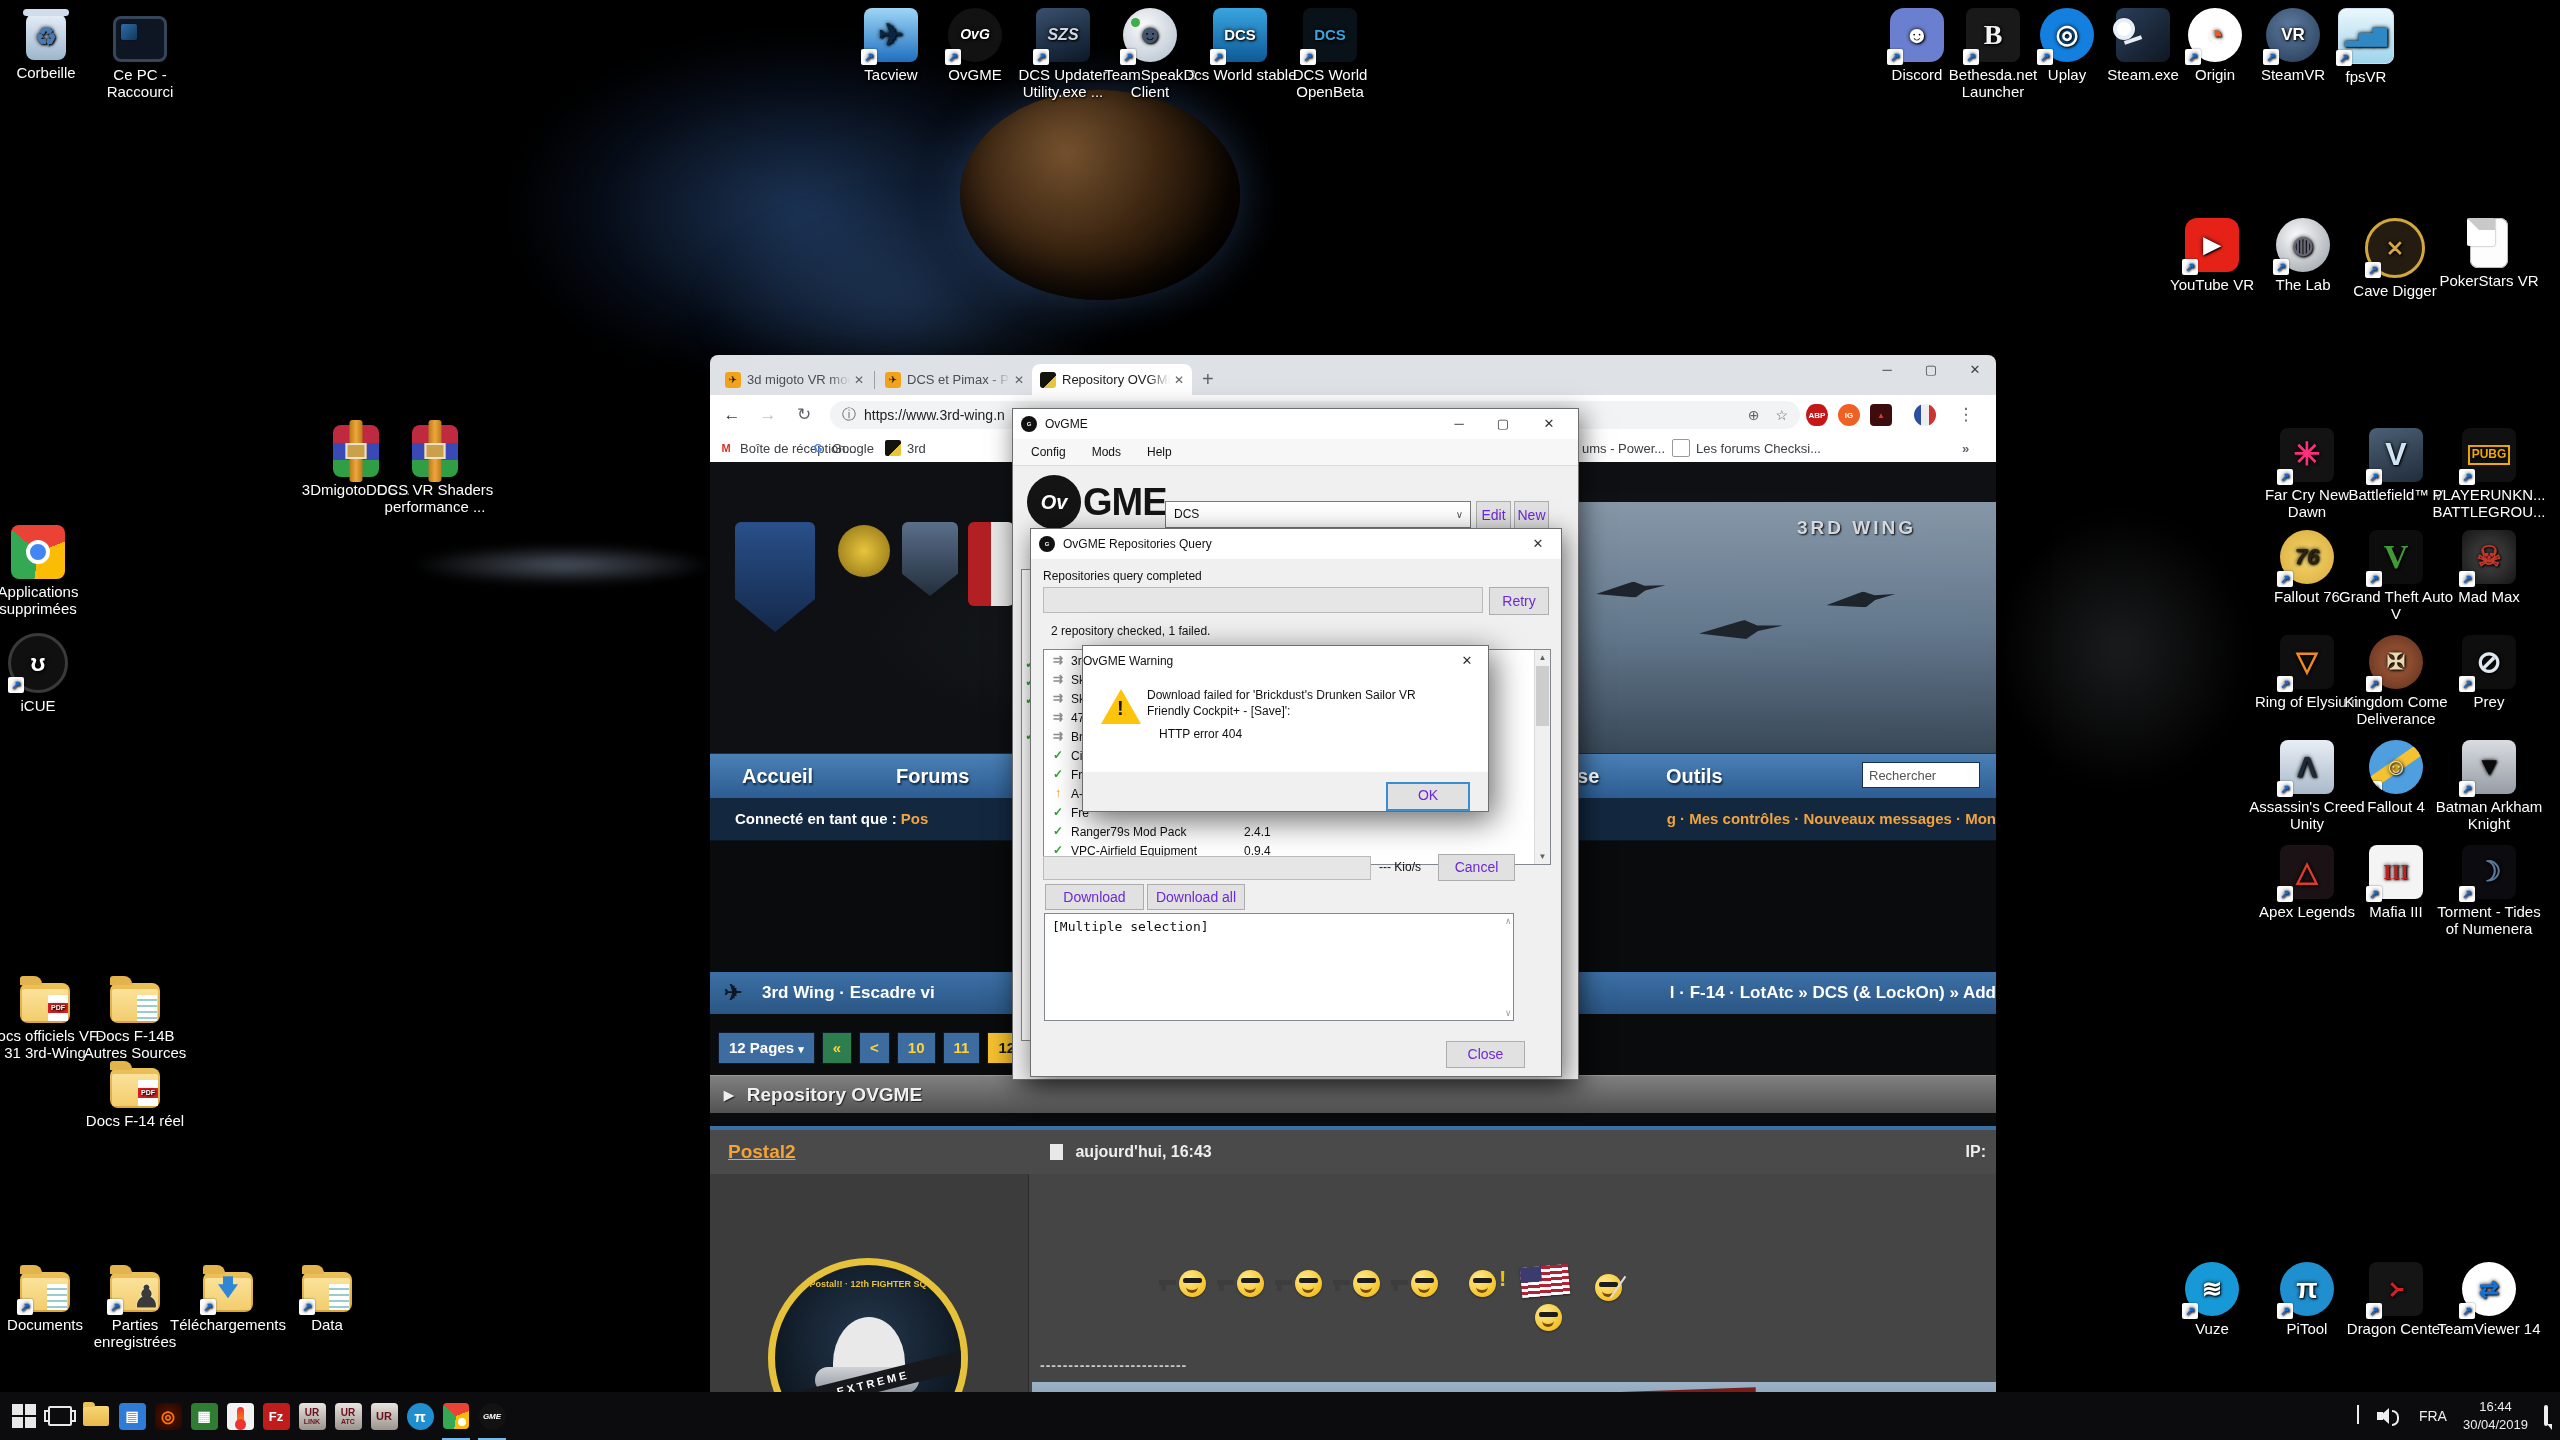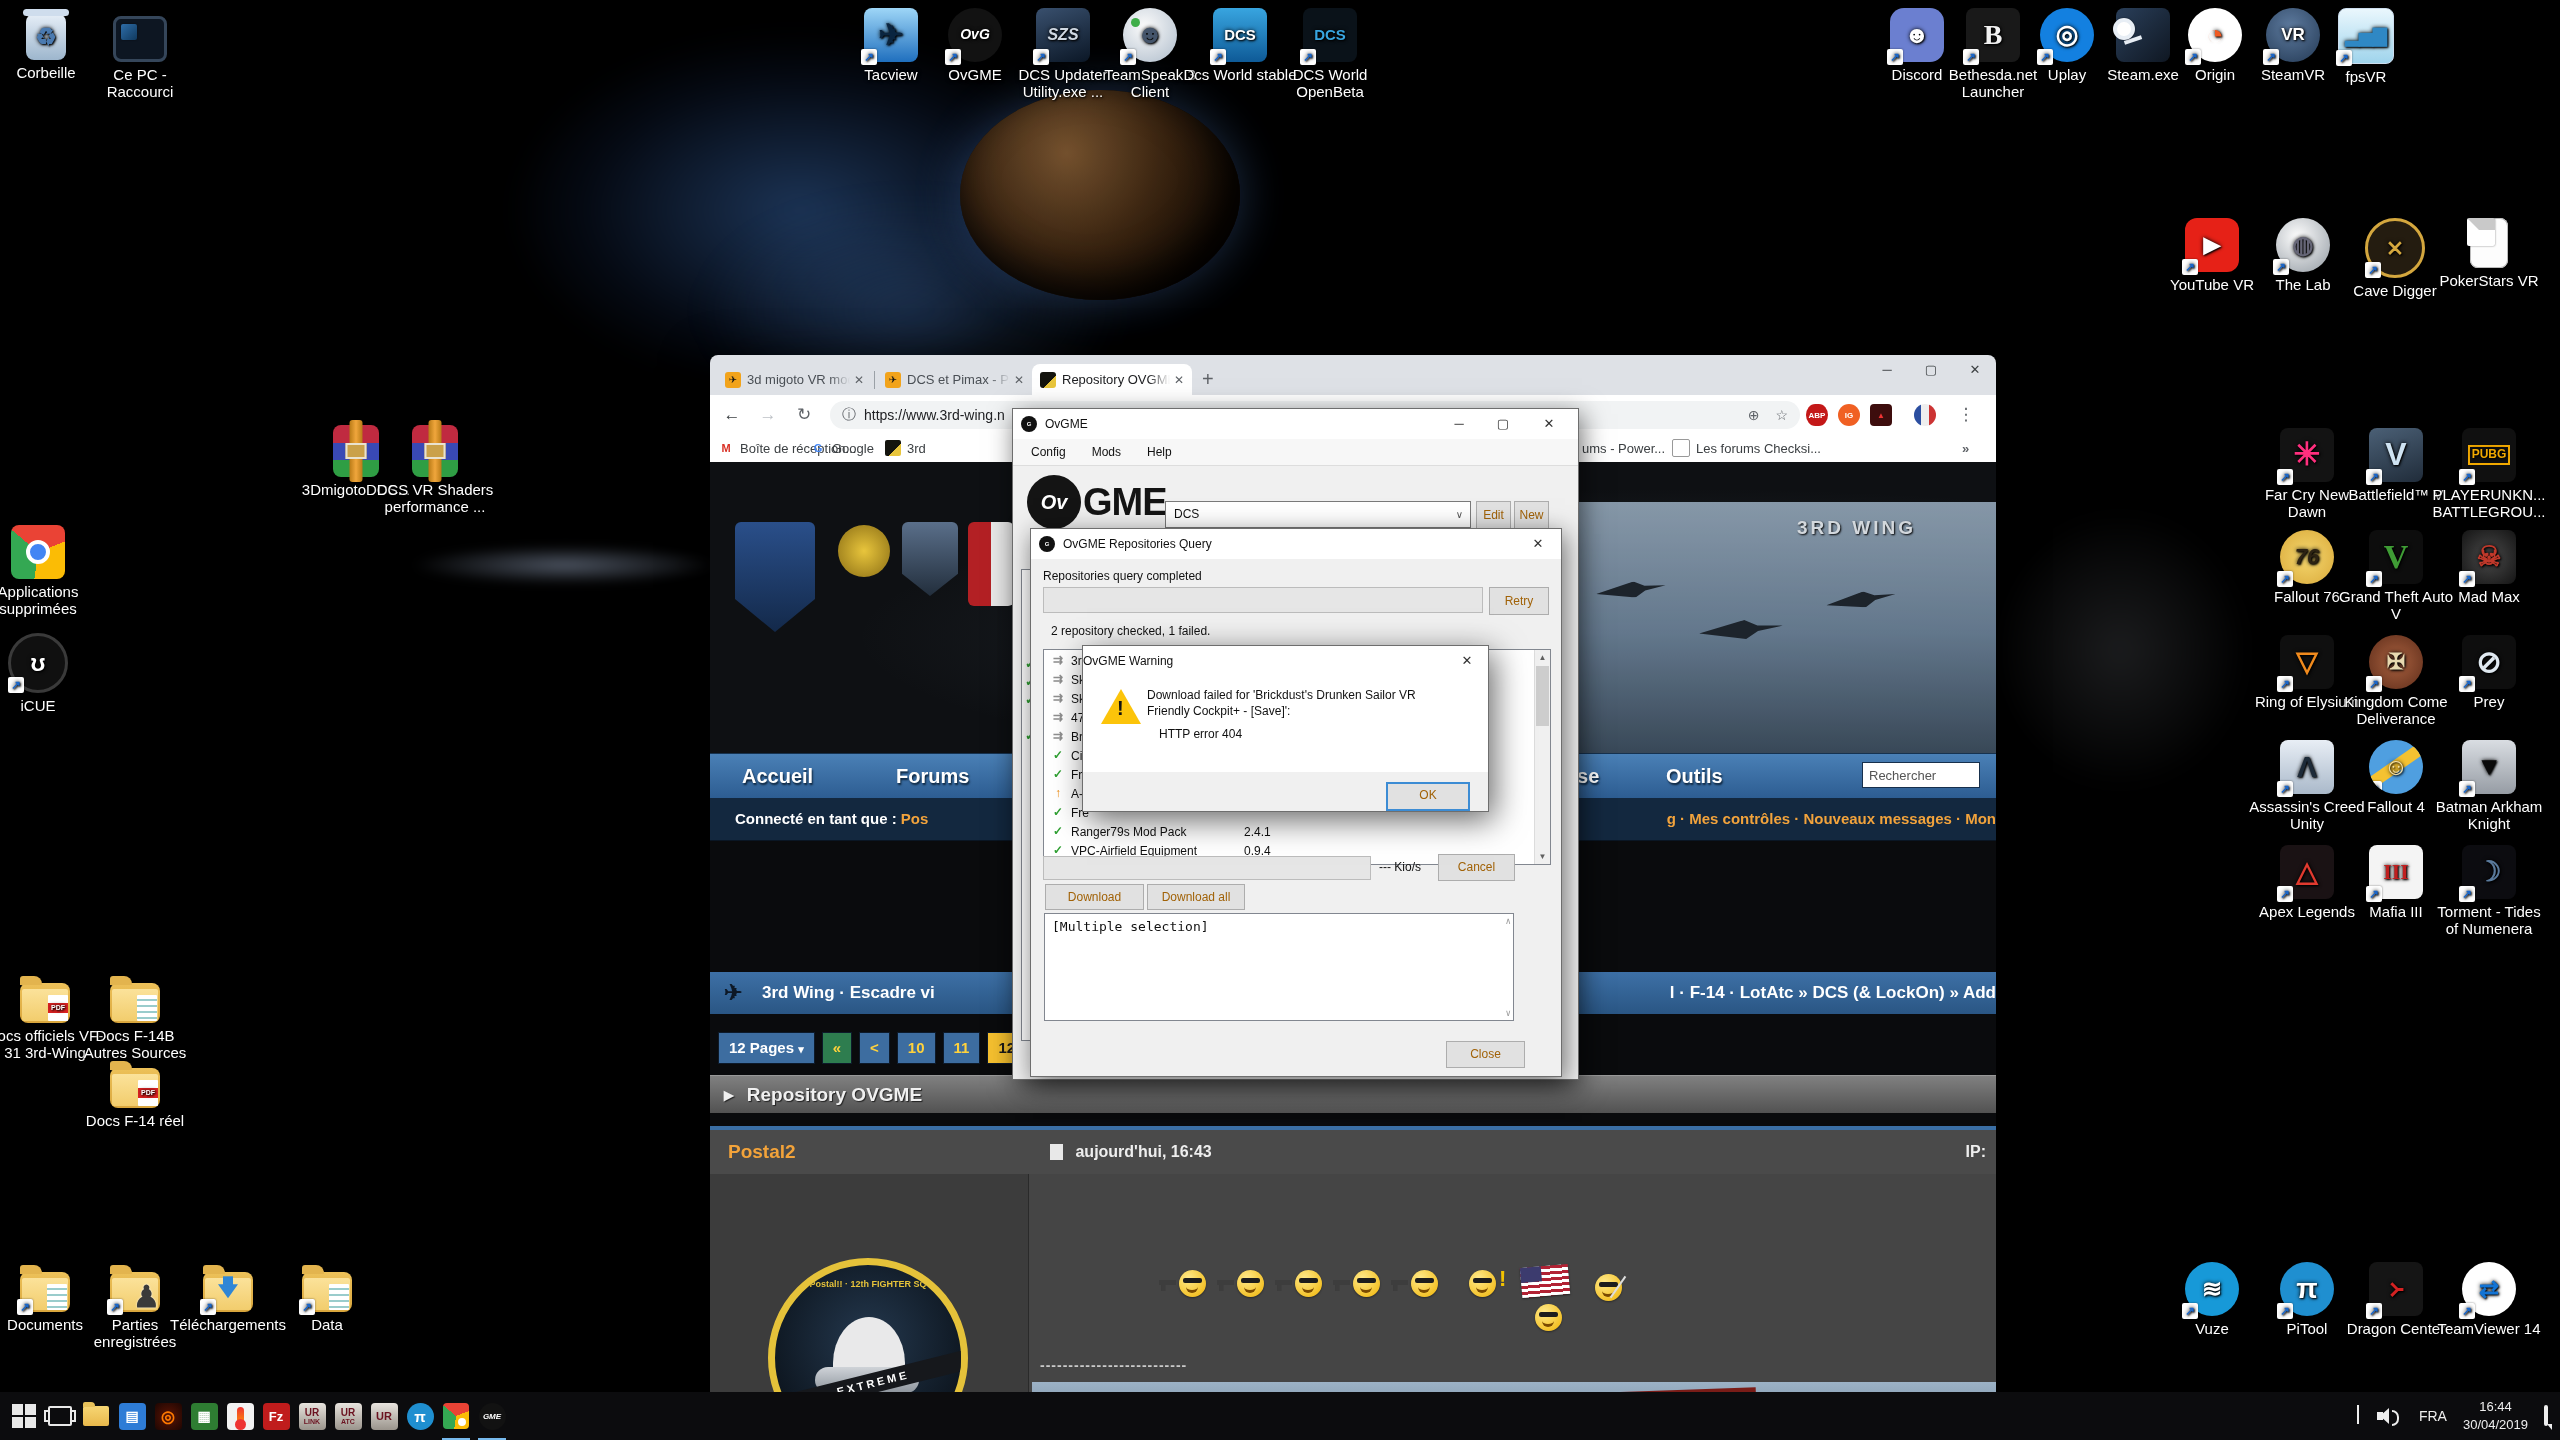--- a/index.html
+++ b/index.html
@@ -115,21 +115,21 @@
   .pagrow{position:absolute;top:570px;left:8px;height:32px;display:flex;gap:7px;}
   .chip{height:30px;line-height:30px;padding:0 10px;background:#3d6da0;border:1px solid #0d1a2a;color:#fff;
         font-weight:bold;font-size:15px;}
   .chip.green{background:#2e7d4f;color:#ffd23c;}
   .chip.cur{background:#f5c02f;color:#1a1a1a;}
   .chip.blue{color:#ffd23c;}
   .ftopic{position:absolute;top:613px;left:0;right:0;height:37px;background:linear-gradient(#808080,#525252);
         border-top:1px solid #999;color:#f0f0f0;font-weight:bold;font-size:19px;line-height:37px;text-shadow:1px 1px 1px #222;}
   .prow-blue{position:absolute;top:664px;left:0;right:0;height:4px;background:#3b6fa5;}
   .phead{position:absolute;top:668px;left:0;right:0;height:44px;background:#4a4a4a;border-bottom:1px solid #2c2c2c;}
-  .phead .author{position:absolute;left:18px;top:0;line-height:44px;color:#f3a33a;font-weight:bold;font-size:19px;}
+  .phead .author{position:absolute;left:18px;top:0;line-height:44px;color:#f3a33a;font-weight:bold;font-size:19px;text-decoration:underline;}
   .phead .when{position:absolute;left:340px;top:0;line-height:44px;color:#eee;font-weight:bold;font-size:16px;}
   .phead .ip{position:absolute;right:10px;top:0;line-height:44px;color:#eee;font-weight:bold;font-size:16px;}
   .pbody-l{position:absolute;top:712px;left:0;width:318px;bottom:0;background:#3c3c3c;border-right:1px solid #2a2a2a;}
   .pbody-r{position:absolute;top:712px;left:319px;right:0;bottom:0;background:#454545;}
   .patch{position:absolute;left:58px;top:84px;width:200px;height:200px;border-radius:50%;border:7px solid #e5c23a;
         background:radial-gradient(circle at 50% 40%,#24384e,#0c141d 75%);box-sizing:border-box;overflow:hidden;}
   .patch .arc{position:absolute;width:100%;text-align:center;color:#e5c23a;font-size:9px;font-weight:bold;}
   .patch .body{position:absolute;left:58px;top:52px;width:72px;height:92px;background:#e9e9ea;border-radius:50% 50% 45% 45%;}
   .patch .bomb{position:absolute;left:40px;top:102px;width:104px;height:26px;background:linear-gradient(#cfd3d8,#8d949c);border-radius:14px;}
   .patch .band{position:absolute;left:-12px;top:108px;width:220px;height:20px;background:#16181c;transform:rotate(-14deg);
@@ -148,21 +148,21 @@
   .pimg .ban{position:absolute;right:240px;top:8px;background:#7a1c17;color:#f5c542;font-weight:bold;font-size:12px;
         padding:2px 10px;letter-spacing:2px;transform:rotate(-2deg);}
 
   
   .w32{position:absolute;background:#f0f0f0;border:1px solid #6e6e6e;box-shadow:3px 6px 24px rgba(0,0,0,.55);}
   .w32 .tbar{position:absolute;top:0;left:0;right:0;height:30px;background:#fff;display:flex;align-items:center;
         font-size:12px;color:#111;}
   .w32 .tico{width:16px;height:16px;border-radius:50%;background:#111;color:#fff;font-size:6px;font-weight:bold;
         display:flex;align-items:center;justify-content:center;margin:0 8px;}
   .w32 .tx{position:absolute;top:0;height:30px;width:34px;text-align:center;line-height:30px;color:#333;font-size:13px;}
-  .btn32{position:absolute;background:#e1e1e1;border:1px solid #adadad;font-size:12px;color:#a16207;text-align:center;
+  .btn32{position:absolute;background:#e1e1e1;border:1px solid #adadad;font-size:14px;color:#6d28d9;text-align:center;
         font-family:"Liberation Sans",sans-serif;}
   .prog{position:absolute;border:1px solid #bcbcbc;background:#e6e6e6;}
   .lbl32{position:absolute;font-size:12px;color:#111;}
 
   #ovgme{left:1012px;top:408px;width:565px;height:670px;z-index:20;}
   #ovgme .menu{position:absolute;top:30px;left:0;right:0;height:26px;background:#f7f7f7;border-bottom:1px solid #ddd;
         display:flex;gap:26px;padding-left:18px;font-size:12px;color:#111;align-items:center;}
   .ologo-disc{position:absolute;left:14px;top:66px;width:54px;height:54px;border-radius:50%;background:#141414;
         color:#fff;font-weight:bold;font-size:20px;font-style:italic;display:flex;align-items:center;justify-content:center;}
   .ologo-txt{position:absolute;left:70px;top:72px;font-size:38px;font-weight:bold;color:#141414;letter-spacing:-1px;}

